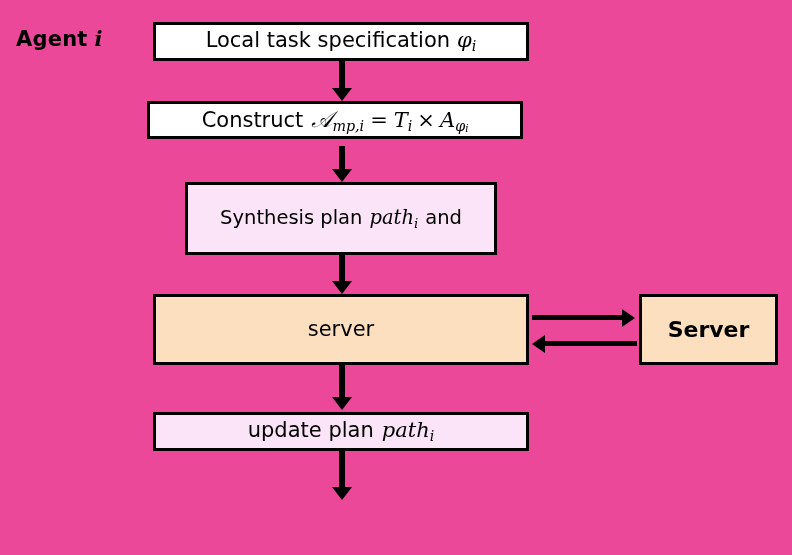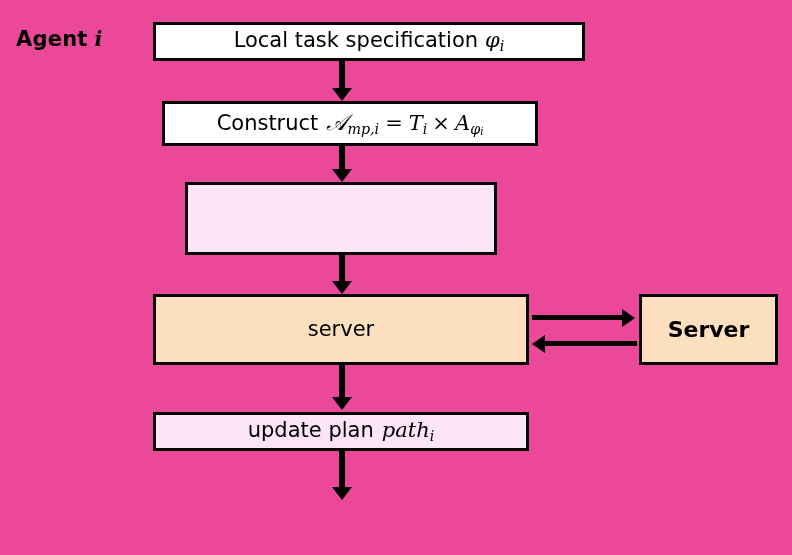--- a/index.html
+++ b/index.html
@@ -139,40 +139,41 @@
 </style>
 </head>
 <body>
 
 <div id="canvas">
 
   <div id="agent-label">
     <span>Agent</span><span class="mi" style="font-size:21px;padding-left:7px;">i</span>
   </div>
 
-  <div class="node fill-white t-20" style="left:153px; top:22px; width:432px; height:39px;justify-content:center;">
+  <div class="node fill-white t-20" style="left:153px; top:22px; width:376px; height:39px;justify-content:center;">
     <span class="txt"><span>Local task specification</span><span class="mphi" style="padding-left:7px;">φ</span><span class="msub">i</span></span>
   </div>
 
   <div class="v-arrow" style="left:330px; top:61px; height:40px;">
     <span class="shaft" style="height:29px;"></span>
     <span class="head" style="top:27px;"></span>
   </div>
 
-  <div class="node fill-white t-20" style="left:162px; top:101px; width:376px; height:45px;">
+  <div class="node fill-white t-20" style="left:147px; top:101px; width:376px; height:38px;">
     <span class="txt"><span>Construct</span><span class="mscr" style="padding-left:8px;">𝒜</span><span class="msub">mp,i</span><span class="mop" style="padding-left:6px;padding-right:6px;">=</span><span class="mi">T</span><span class="msub">i</span><span class="mop" style="padding-left:5px;padding-right:5px;">×</span><span class="mi">A</span><span class="msub">φ</span><span class="msub" style="font-size:.48em; vertical-align:-0.46em;">i</span></span>
   </div>
 
   <div class="v-arrow" style="left:330px; top:146px; height:37px;">
     <span class="shaft" style="height:25px;"></span>
     <span class="head" style="top:23px;"></span>
   </div>
 
   <div class="node fill-pink t-19" style="left:185px; top:182px; width:312px; height:73px;">
     <span class="txt">
+      <span style="display:block;"><span>Synthesis plan</span><span class="mi" style="padding-left:7px;">path</span><span class="msub">i</span><span style="padding-left:7px;">and</span></span>
     </span>
   </div>
 
   <div class="v-arrow" style="left:330px; top:255px; height:40px;">
     <span class="shaft" style="height:28px;"></span>
     <span class="head" style="top:26px;"></span>
   </div>
 
   <div class="node fill-orange t-20" style="left:153px; top:294px; width:376px; height:71px;">
     <span class="txt">

